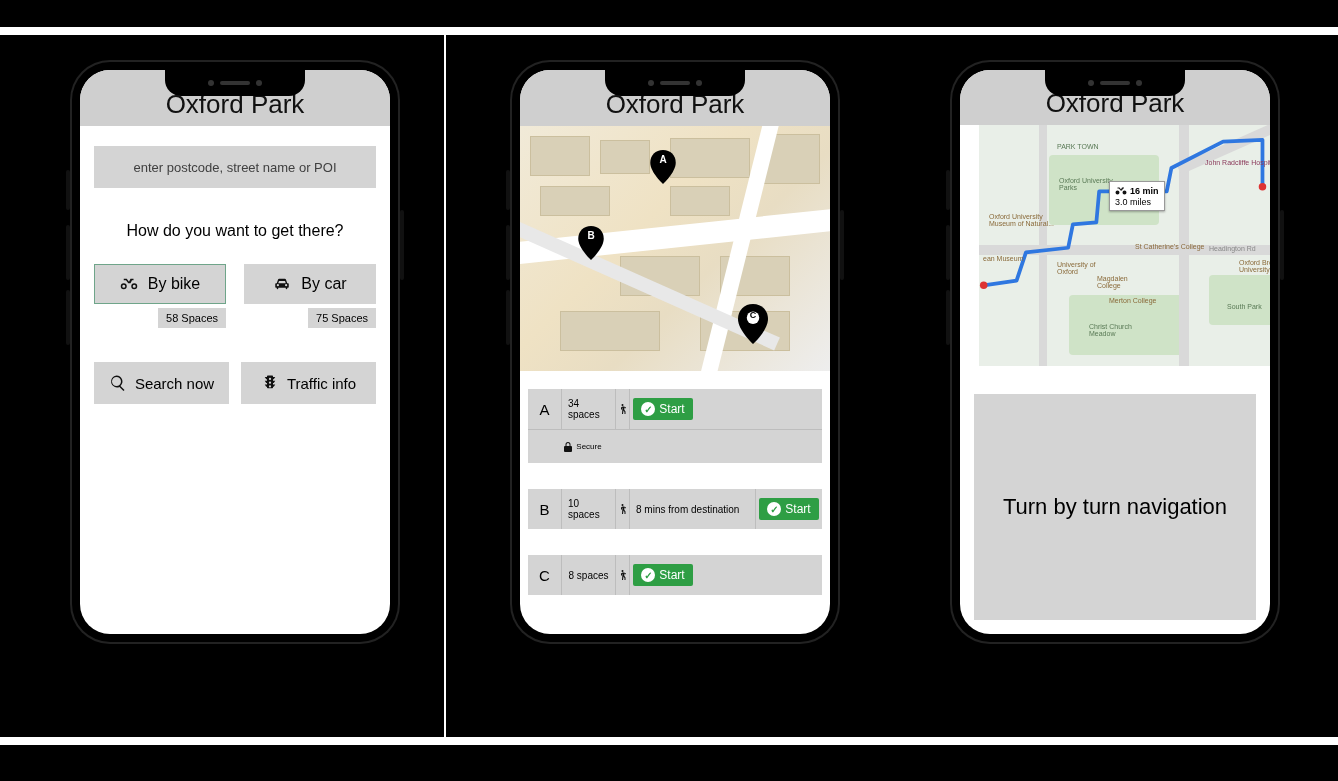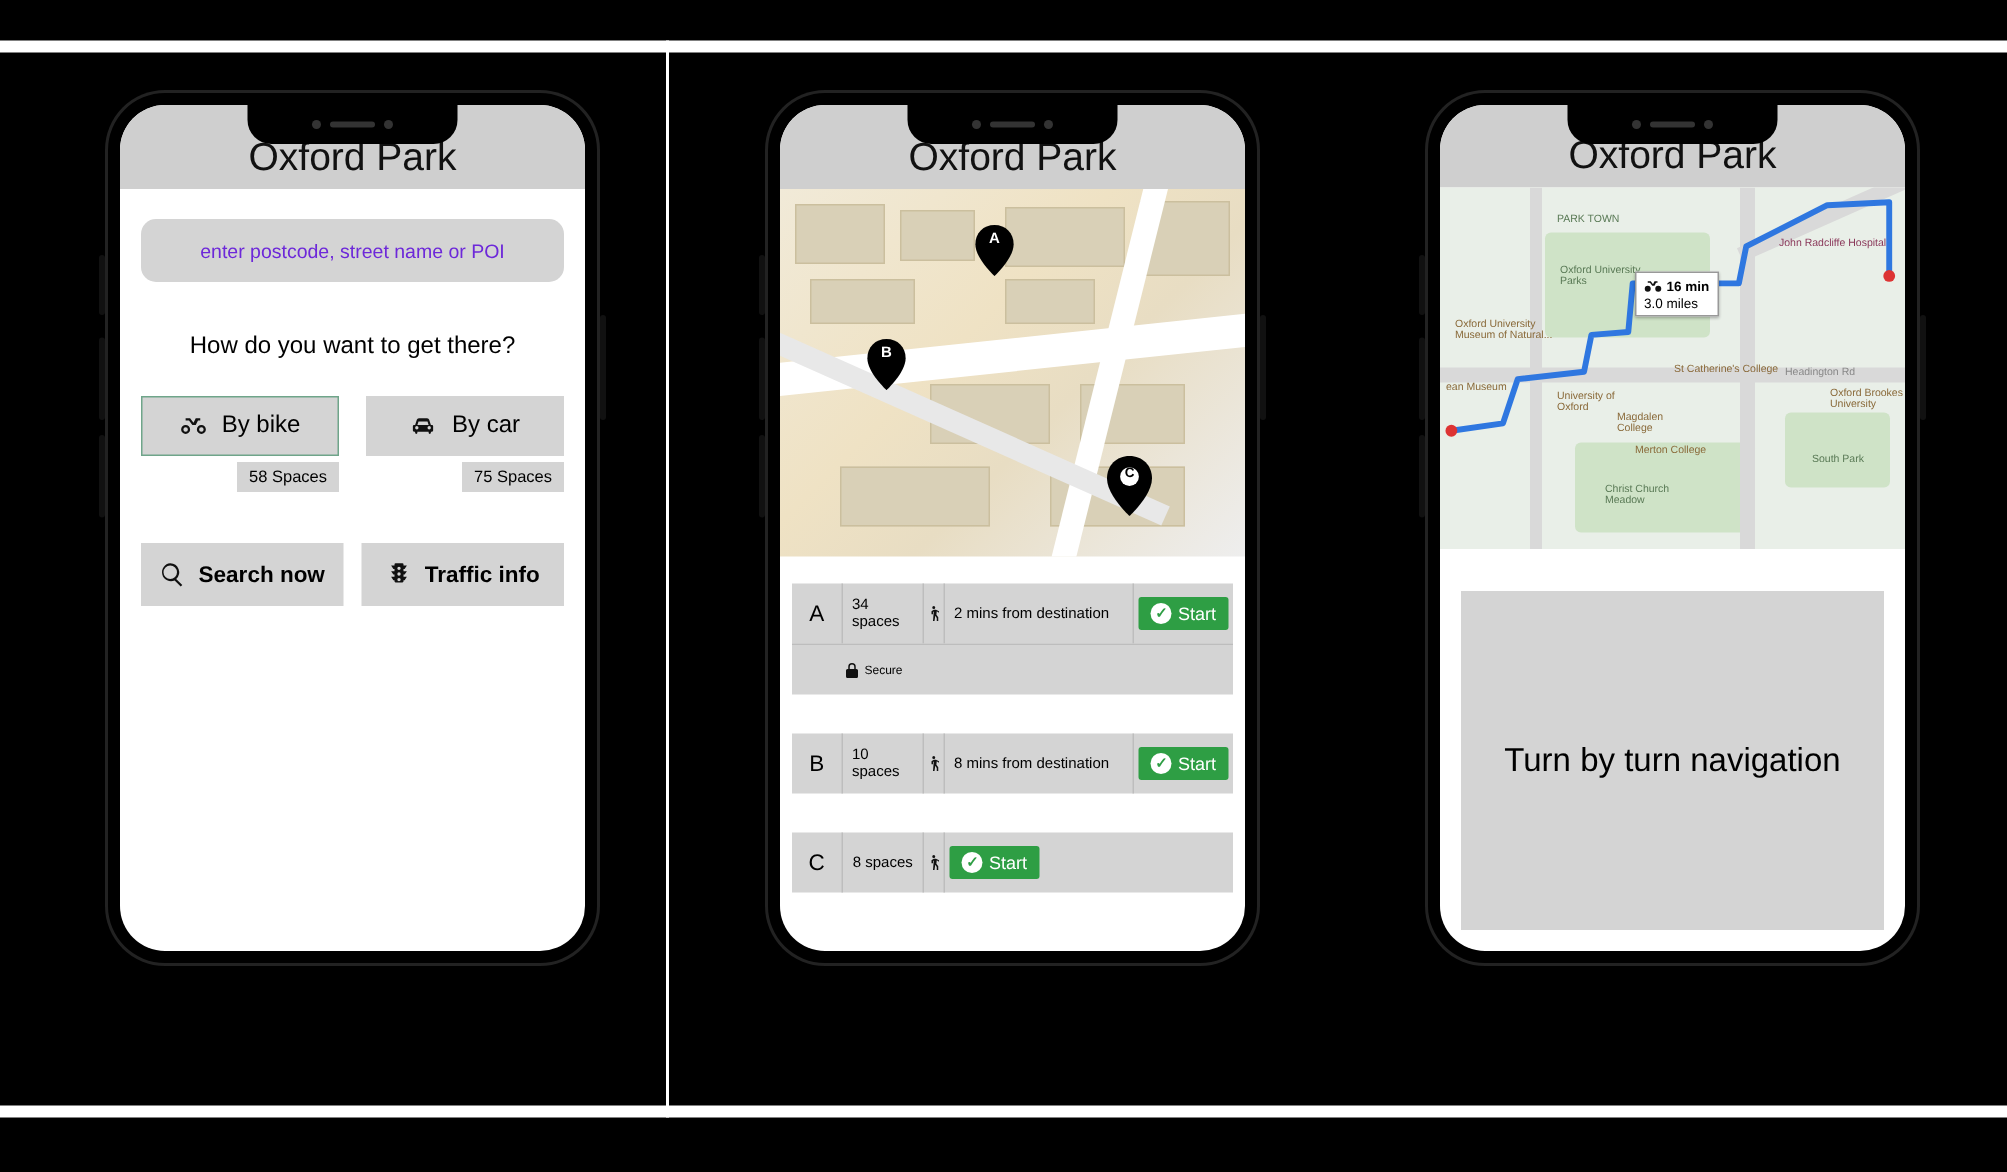--- a/index.html
+++ b/index.html
@@ -78,38 +78,38 @@
     color:#111;
   }
 
   
   .s1-body { padding: 20px 14px; flex:1; }
   .prompt { text-align:center; font-size:16px; margin: 18px 0 24px; }
   .inputbox {
     background:#d4d4d4;
     height:42px;
     display:flex; align-items:center; justify-content:center;
-    font-size:13px; color:#6d28d9;border-radius:10px;
+    font-size:13px; color:#404040;
   }
   .modes { display:flex; gap:18px; margin-top:22px; }
   .modecol { flex:1; display:flex; flex-direction:column; align-items:center; }
   .modebtn {
     background:#d4d4d4;
     height:40px; width:100%;
     display:flex; align-items:center; justify-content:center;
     gap:10px; font-size:16px;
   }
   .modebtn.selected { outline:1px solid #6fa58a; outline-offset:-1px; }
   .spacetag {
     background:#d4d4d4;
     font-size:11px; padding:4px 8px;
     margin-top:4px;
     align-self:flex-end;
   }
-  .actions { display:flex; gap:12px; margin-top:34px;font-weight:bold; }
+  .actions { display:flex; gap:12px; margin-top:34px; }
   .actbtn {
     flex:1; background:#d4d4d4; height:42px;
     display:flex; align-items:center; justify-content:center; gap:8px;
     font-size:15px;
   }
 
   
   .mapbox {
     height: 245px;
     position: relative;
@@ -160,20 +160,21 @@
   .resrow.sub .cell.big { border-right:1px solid #bdbdbd; background:#fff;}
   .resrow.sub .secure { width:40px; display:flex; align-items:center; justify-content:center; gap:2px; font-size:8px;}
   .resrow.sub .rest { flex:1; }
 
   
   .map3 {
     height: 245px;
     position:relative;
     background:#e9efe8;
     overflow:hidden;
+    margin-left:19px;
   }
   .map3 .park { position:absolute; background:#cfe3c7; border-radius:4px; }
   .map3 .road3 { position:absolute; background:#d9d9d9; }
   .route { position:absolute; top:0;left:0;width:100%;height:100%; }
   .infobox {
     position:absolute; top:56px; left:130px;
     background:#fff; border:1px solid #999;
     padding:3px 5px; font-size:9px; line-height:1.15;
     box-shadow:0 1px 2px rgba(0,0,0,.3);
   }
@@ -310,21 +311,20 @@
       <div class="resrow">
         <div class="cell big">A</div>
         <div class="cell sp">34 spaces</div>
         <div class="cell wk">
             <span class="ico small">
               <svg viewBox="0 0 24 24">
                 <path d="M13 4a2 2 0 11-4 0 2 2 0 014 0zm-2 3l-3 2v4h2V10l1-.7L10 22h2l1-7 2 3v4h2v-5l-2.5-3.5L15 9l3 2V9l-4-2h-3z"></path>
               </svg>
             </span>
           </div>
-        <div class="cell dist">2 mins from destination</div>
         <div class="startwrap">
           <div class="startbtn">
             <span class="chk">✓</span>
             <span>Start</span>
           </div>
         </div>
       </div>
       <div class="resrow sub">
         <div class="cell big" style="visibility:hidden">A</div>
         <div class="secure">

